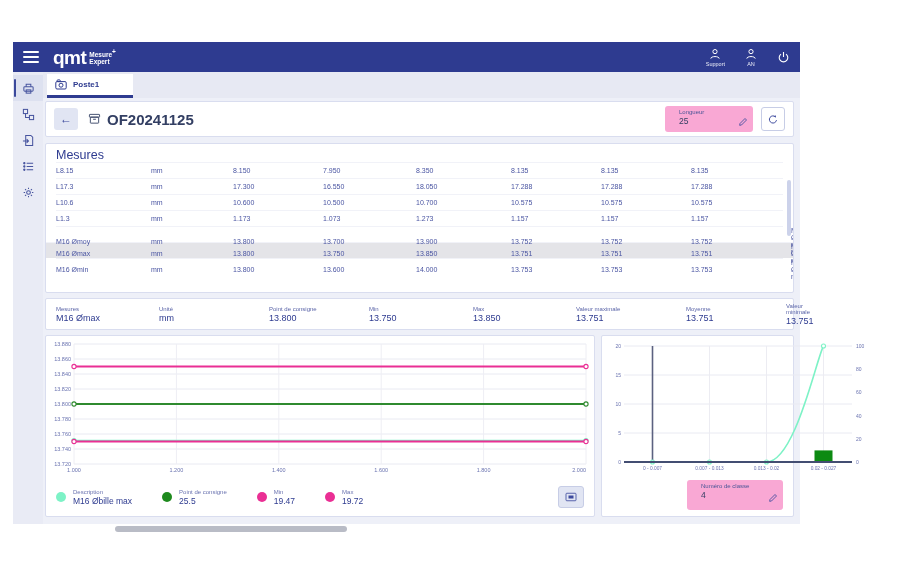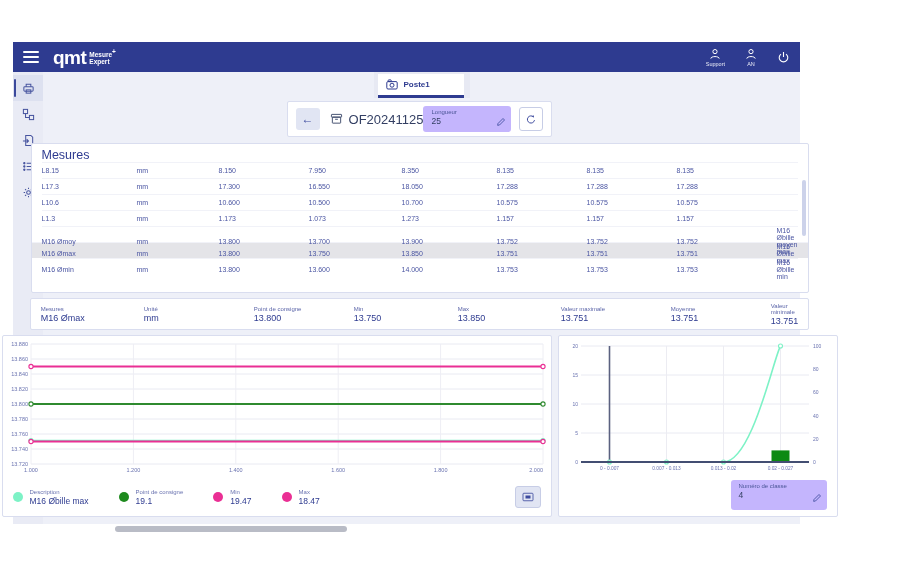--- a/index.html
+++ b/index.html
@@ -16,32 +16,32 @@
   .logo-plus{font-size:7px;vertical-align:super;}
   .hdr-right{margin-left:auto;display:flex;align-items:center;gap:20px;}
   .hdr-item{display:flex;flex-direction:column;align-items:center;gap:1px;cursor:pointer;}
   .hdr-item .lbl{font-size:5.5px;color:#e8eaf6;}
   
   .bodyrow{display:flex;height:452px;}
   .sidebar{width:30px;background:#e9ebf5;display:flex;flex-direction:column;align-items:stretch;padding-top:3px;}
   .sbitem{height:26px;display:flex;align-items:center;justify-content:center;position:relative;cursor:pointer;}
   .sbitem.sel{background:#dde1f0;}
   .sbitem.sel::before{content:"";position:absolute;left:1px;top:4px;bottom:4px;width:2px;background:#3b499c;border-radius:1px;}
-  .main{flex:1;display:flex;flex-direction:column;padding:0 6px 0 2px;min-width:0;align-items:center;}
+  .main{flex:1;display:flex;flex-direction:column;padding:0 6px 0 2px;min-width:0;}
   
   .tabstrip{height:26px;background:#e7e9f3;display:flex;align-items:flex-end;margin:0 -6px 0 -2px;padding:0 6px 0 4px;}
   .tab{height:24px;width:86px;background:#fff;display:flex;align-items:center;gap:6px;padding:0 8px;border-bottom:3px solid #2e3b90;box-sizing:border-box;cursor:pointer;}
   .tab .tlabel{font-size:8px;font-weight:bold;color:#2e3b90;}
   
   .panel{background:#fff;border:1px solid #d9ddef;border-radius:2px;box-sizing:border-box;}
   .toolbar{margin-top:3px;height:36px;display:flex;align-items:center;padding:0 8px;}
   .backbtn{width:24px;height:22px;background:#e1e5f3;border-radius:3px;display:flex;align-items:center;justify-content:center;color:#3d4a9e;font-size:12px;cursor:pointer;border:none;}
   .order-ico{margin:0 6px 0 10px;display:flex;}
-  .order-ref{font-size:13px;font-weight:400;color:#333f63;}
-  .field-box{background:#c4b5fd;border-radius:3px;width:88px;height:26px;padding:3px 8px;box-sizing:border-box;position:relative;}
+  .order-ref{font-size:15px;font-weight:700;color:#333f63;}
+  .field-box{background:#f9a8d4;border-radius:3px;width:88px;height:26px;padding:3px 14px;box-sizing:border-box;position:relative;}
   .field-box .flabel{font-size:6px;color:#4a5596;}
   .field-box .fvalue{font-size:8.5px;color:#333f63;margin-top:1px;}
   .field-box .pencil{position:absolute;right:5px;top:7px;}
   .refreshbtn{margin-left:8px;width:24px;height:24px;background:#fff;border:1px solid #c7cde6;border-radius:3px;display:flex;align-items:center;justify-content:center;cursor:pointer;}
   
   .measures{margin-top:6px;height:150px;padding:4px 10px;position:relative;overflow:hidden;}
   .mtitle{font-size:12.5px;font-weight:500;color:#2e3b90;}
   .thead,.trow{display:grid;grid-template-columns:95px 82px 90px 93px 95px 90px 90px 100px 1fr;align-items:center;}
   .thead{height:17px;font-size:7.8px;color:#2e3b90;}
   .trow{height:15px;font-size:7px;color:#4a55a2;border-top:1px solid #f1f2f8;cursor:pointer;}
@@ -367,35 +367,35 @@
                   <span class="dot" style="background: rgb(125, 242, 198);"></span>
                   <div>
                     <div class="llabel">Description</div>
                     <div class="lvalue">M16 Øbille max</div>
                   </div>
                 </div>
                 <div class="legend-item">
                   <span class="dot" style="background: rgb(30, 138, 30);"></span>
                   <div>
                     <div class="llabel">Point de consigne</div>
-                    <div class="lvalue">19.1</div>
+                    <div class="lvalue">25.5</div>
                   </div>
                 </div>
                 <div class="legend-item">
                   <span class="dot" style="background: rgb(234, 47, 148);"></span>
                   <div>
                     <div class="llabel">Min</div>
                     <div class="lvalue">19.47</div>
                   </div>
                 </div>
                 <div class="legend-item">
                   <span class="dot" style="background: rgb(234, 47, 148);"></span>
                   <div>
                     <div class="llabel">Max</div>
-                    <div class="lvalue">18.47</div>
+                    <div class="lvalue">19.72</div>
                   </div>
                 </div>
                 <button class="snapbtn">
               <svg width="12" height="10" viewBox="0 0 14 12">
                     <rect x="1" y="1.5" width="12" height="9" rx="1" fill="none" stroke="#3d4a9e" stroke-width="1"></rect>
                     <rect x="4" y="4.2" width="6" height="3.6" fill="#3d4a9e"></rect>
                   </svg>
             </button>
           </div>
         </div>

